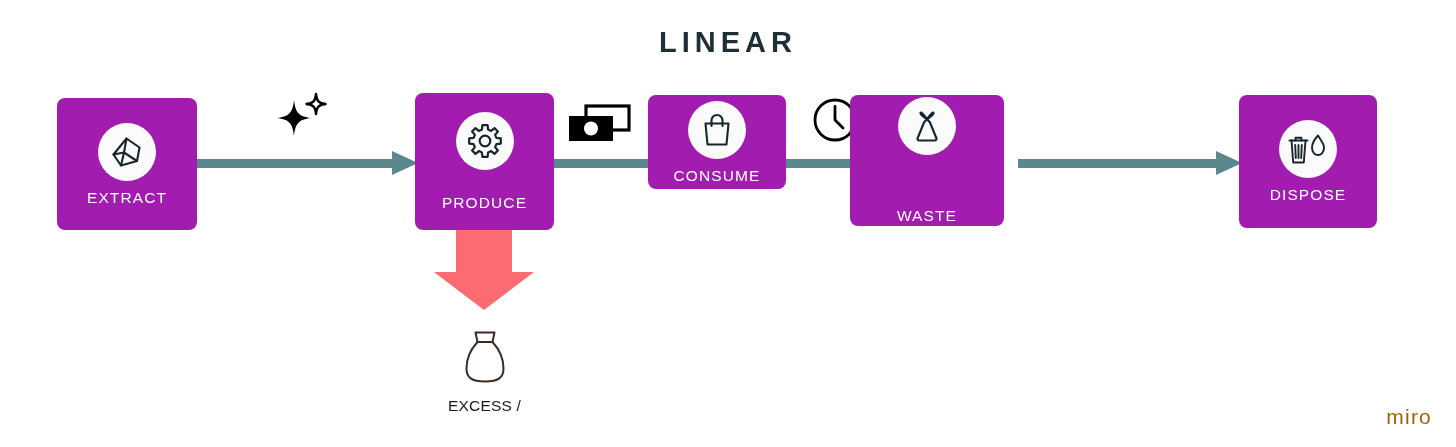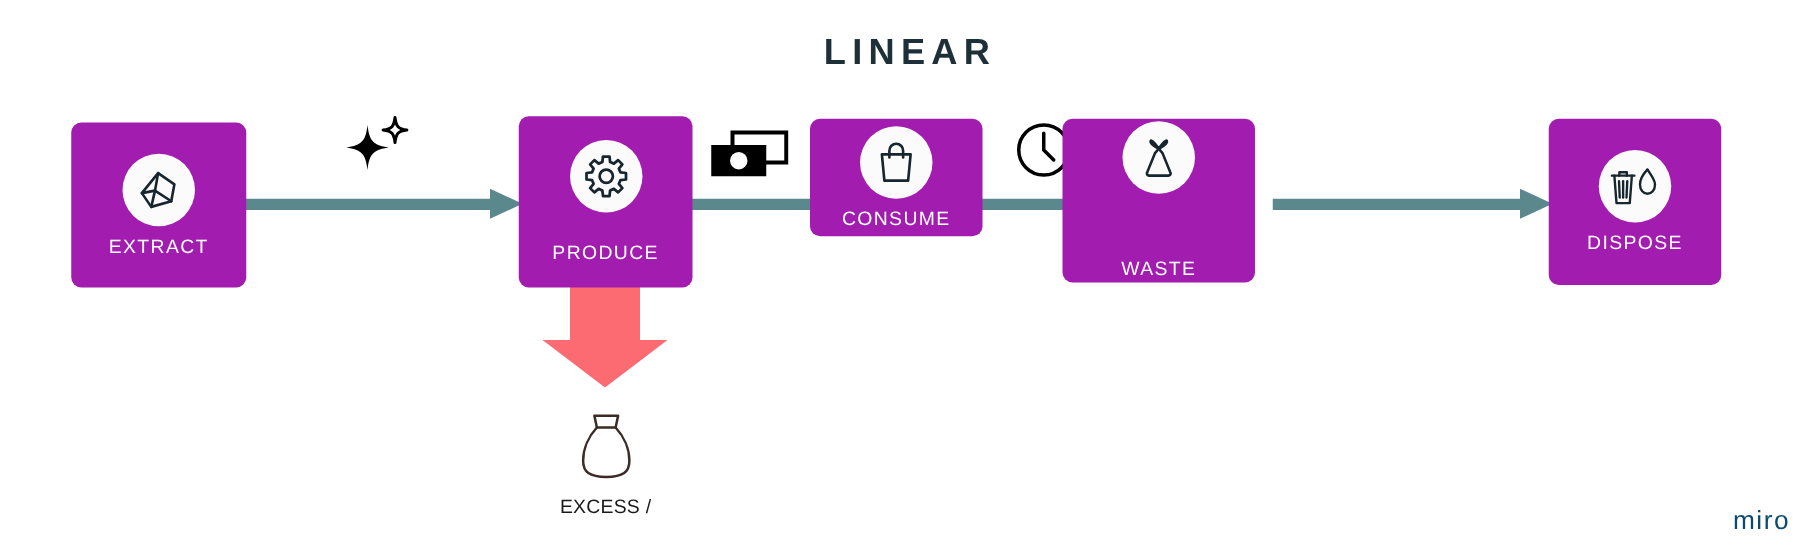--- a/index.html
+++ b/index.html
@@ -104,21 +104,21 @@
     letter-spacing: 0.2px;
     white-space: nowrap;
   }
 
   
   .watermark {
     position: absolute;
     right: 24px;
     bottom: 18px;
     font-size: 21px;
-    color: #0c4a6e;
+    color: #a16207;
     letter-spacing: 1.2px;
     font-family: "Liberation Sans", sans-serif;
   }
 </style>
 </head>
 <body>
 
 <div id="canvas">
 
   <div class="title">LINEAR</div>

